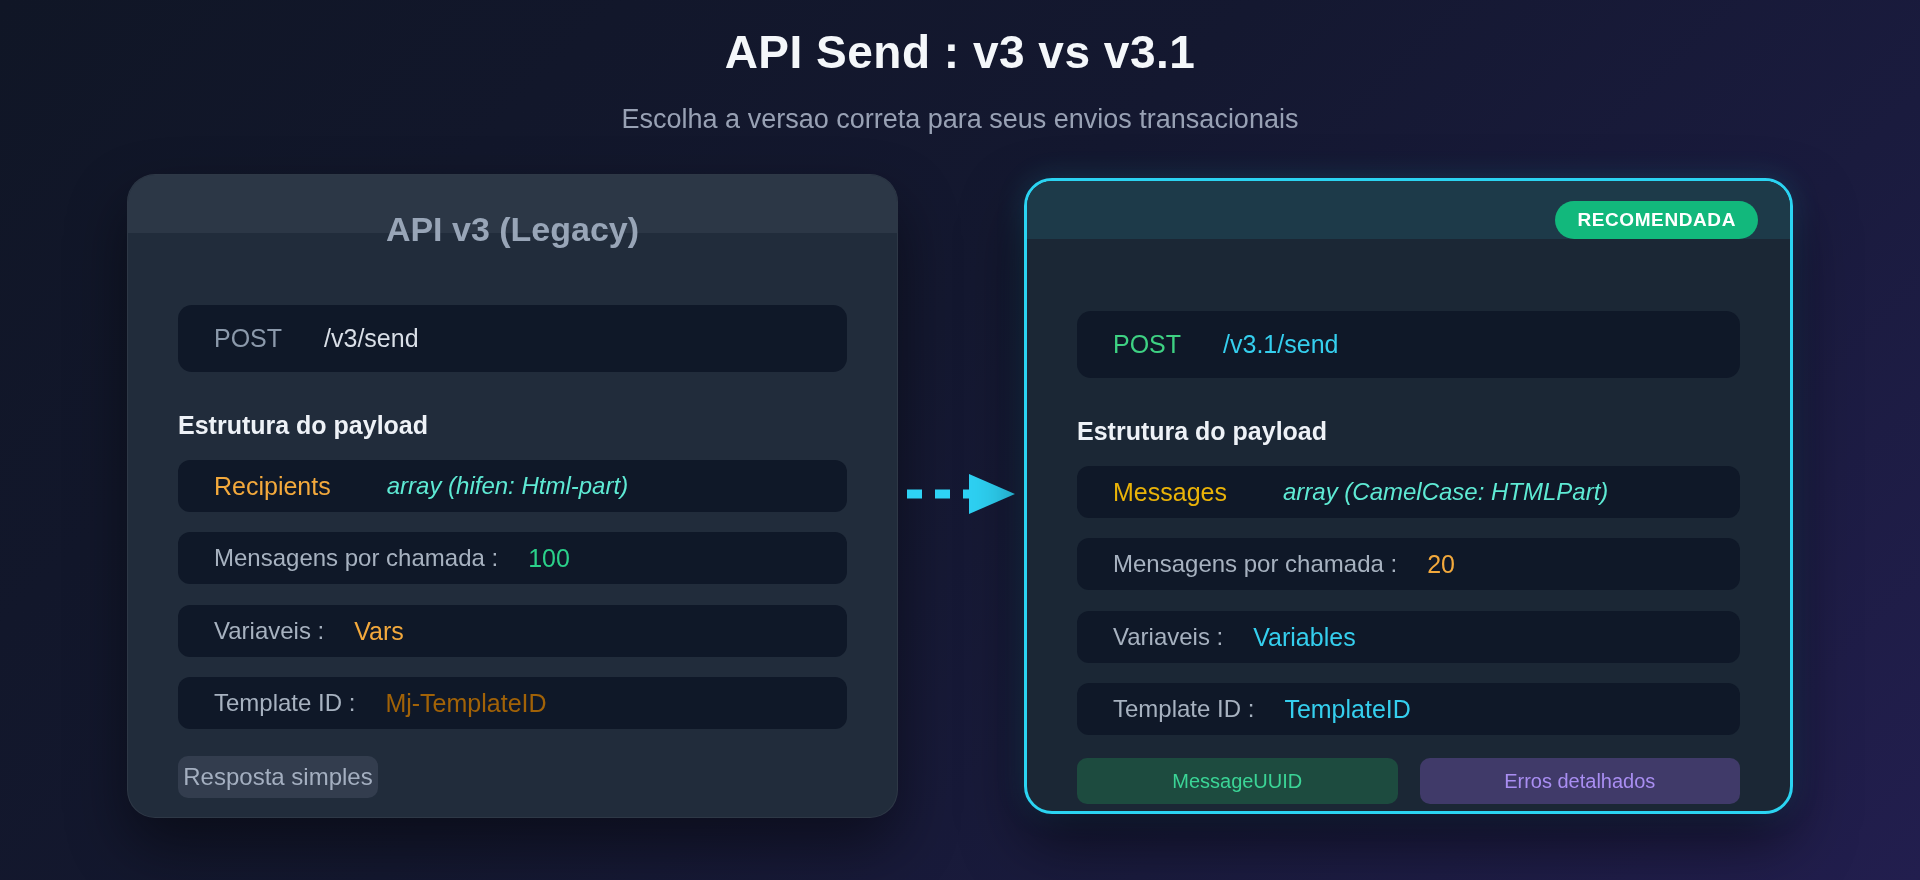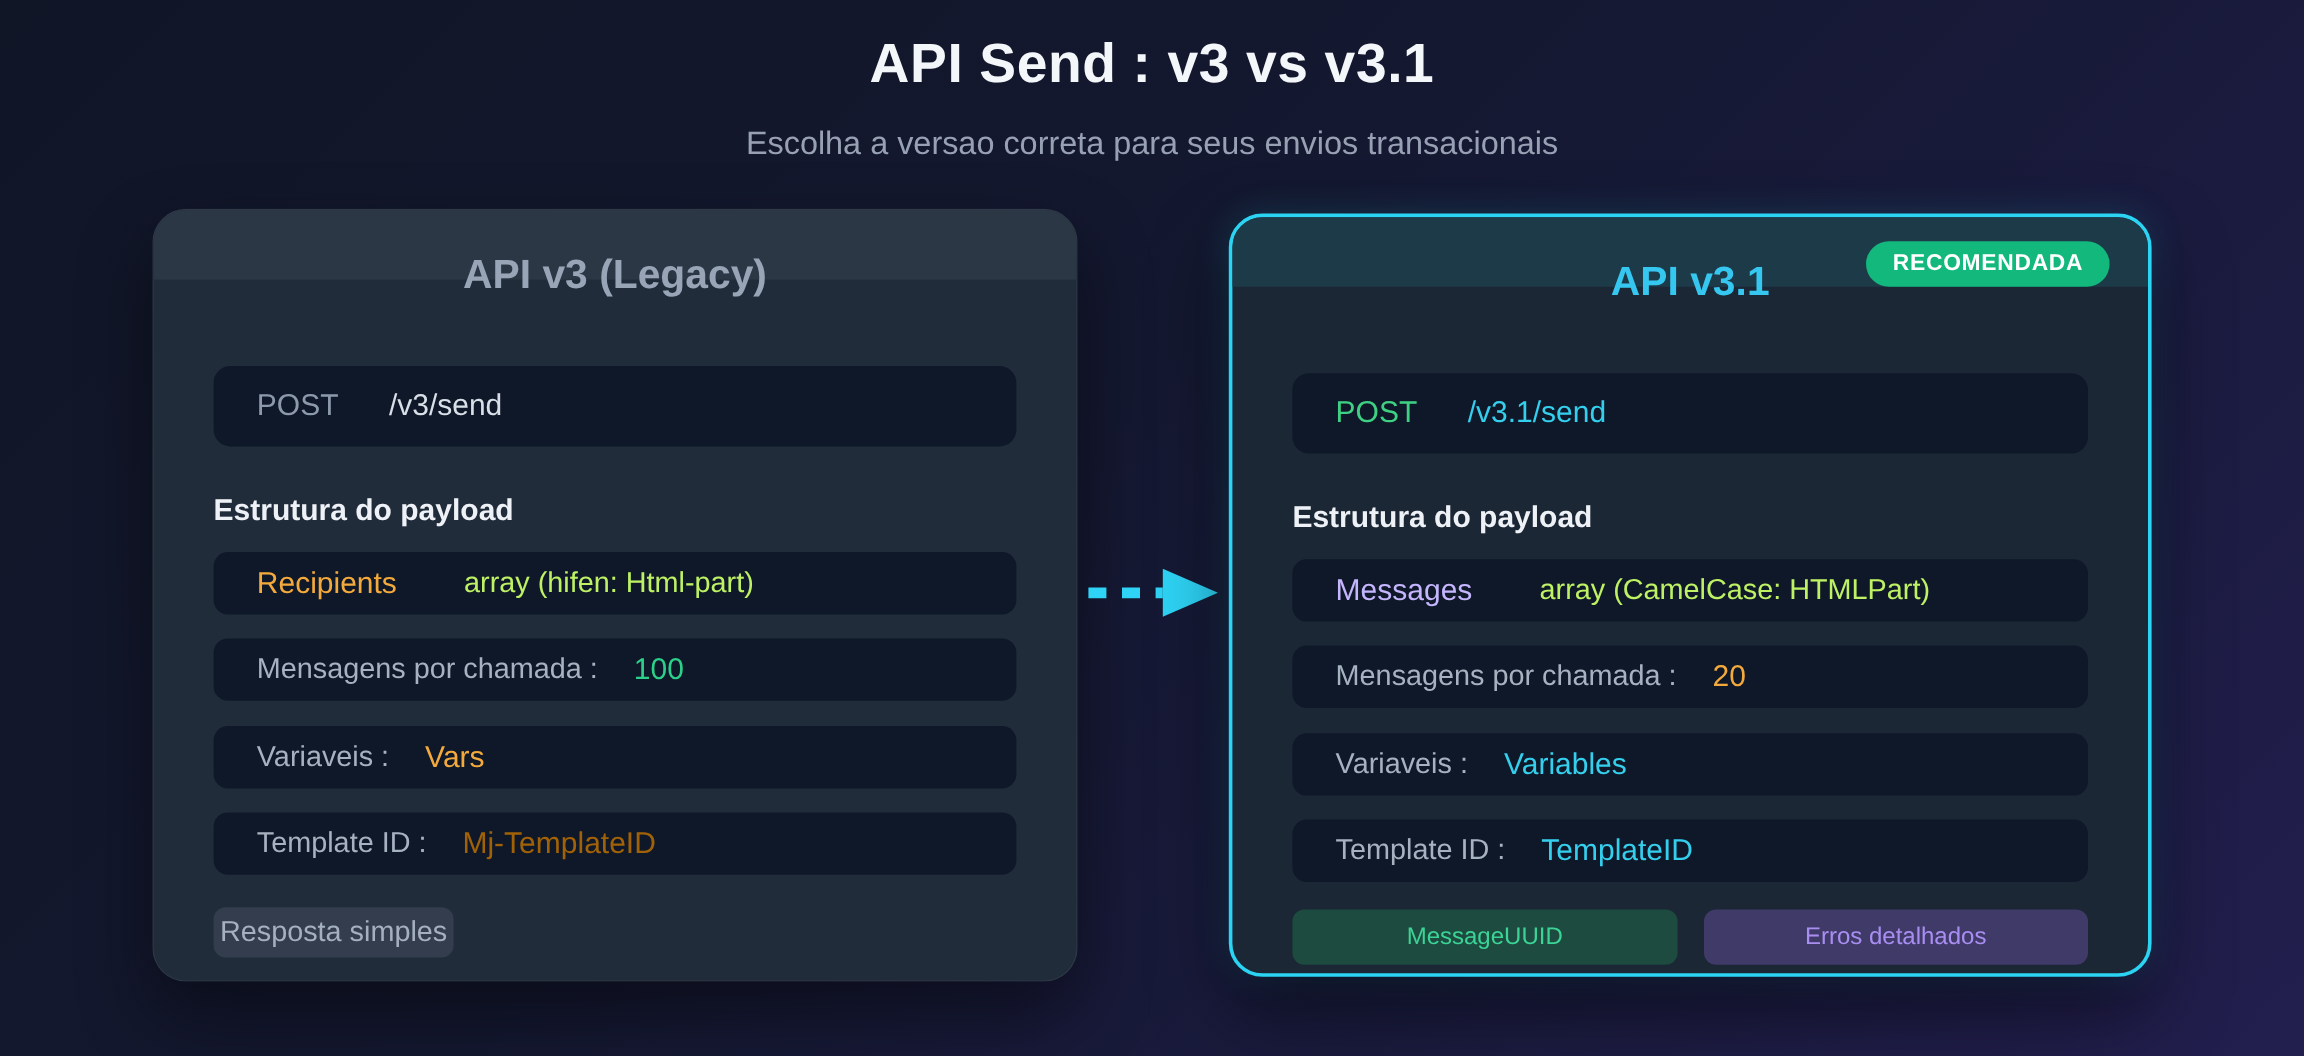--- a/index.html
+++ b/index.html
@@ -78,21 +78,21 @@
     position:absolute; left:50px; right:50px; height:52px;
     background:#0f1828; border-radius:12px;
     display:flex; align-items:center;
     padding:0 36px;
   }
   .row-key  { top:285px; }
   .row-r1   { top:357px; }
   .row-r2   { top:430px; }
   .row-r3   { top:502px; }
   .row .key { font-size:25px; }
-  .row .desc { font-size:24px; color:#bef264; margin-left:56px; }
+  .row .desc { font-size:24px; color:#5eead4; margin-left:56px;font-style:italic; }
   .row .lbl { font-size:24px; color:#a7b2c0; }
   .row .val { font-size:25px; margin-left:30px; }
   .chip-single {
     position:absolute; left:50px; top:581px;
     width:200px; height:42px; border-radius:10px;
     display:flex; align-items:center; justify-content:center;
     font-size:24px;
   }
   .chips {
     position:absolute; left:50px; right:50px; top:577px;
@@ -150,34 +150,33 @@
     </div>
   </section>
 
   <svg class="arrow" viewBox="0 0 114 46" aria-hidden="true" style="color: rgb(46, 211, 245);">
     <line x1="4" y1="23" x2="66" y2="23" stroke="currentColor" stroke-width="9" stroke-dasharray="15 13"></line>
     <polygon points="66,3 112,23 66,43" fill="currentColor"></polygon>
   </svg>
 
   <section class="card v31">
     <div class="card-band"></div>
-    <h2 class="card-title" style="color: rgb(53, 199, 240);">API v3.1</h2>
     <div class="badge-recommended" style="background-color: rgb(18, 184, 124); color: rgb(255, 255, 255);">
       <span>RECOMENDADA</span>
     </div>
 
     <div class="endpoint">
       <span class="mono method" style="color: rgb(62, 209, 131);">POST</span>
       <span class="mono path" style="color: rgb(53, 207, 238);">/v3.1/send</span>
     </div>
 
     <div class="section-label">Estrutura do payload</div>
 
     <div class="row row-key">
-      <span class="mono key" style="color: #c4b5fd;">Messages</span>
+      <span class="mono key" style="color: #eab308;">Messages</span>
       <span class="desc">array (CamelCase: HTMLPart)</span>
     </div>
 
     <div class="row row-r1">
       <span class="lbl">Mensagens por chamada :</span>
       <span class="mono val" style="color: rgb(243, 169, 60);">20</span>
     </div>
     <div class="row row-r2">
       <span class="lbl">Variaveis :</span>
       <span class="mono val" style="color: rgb(53, 207, 238);">Variables</span>

